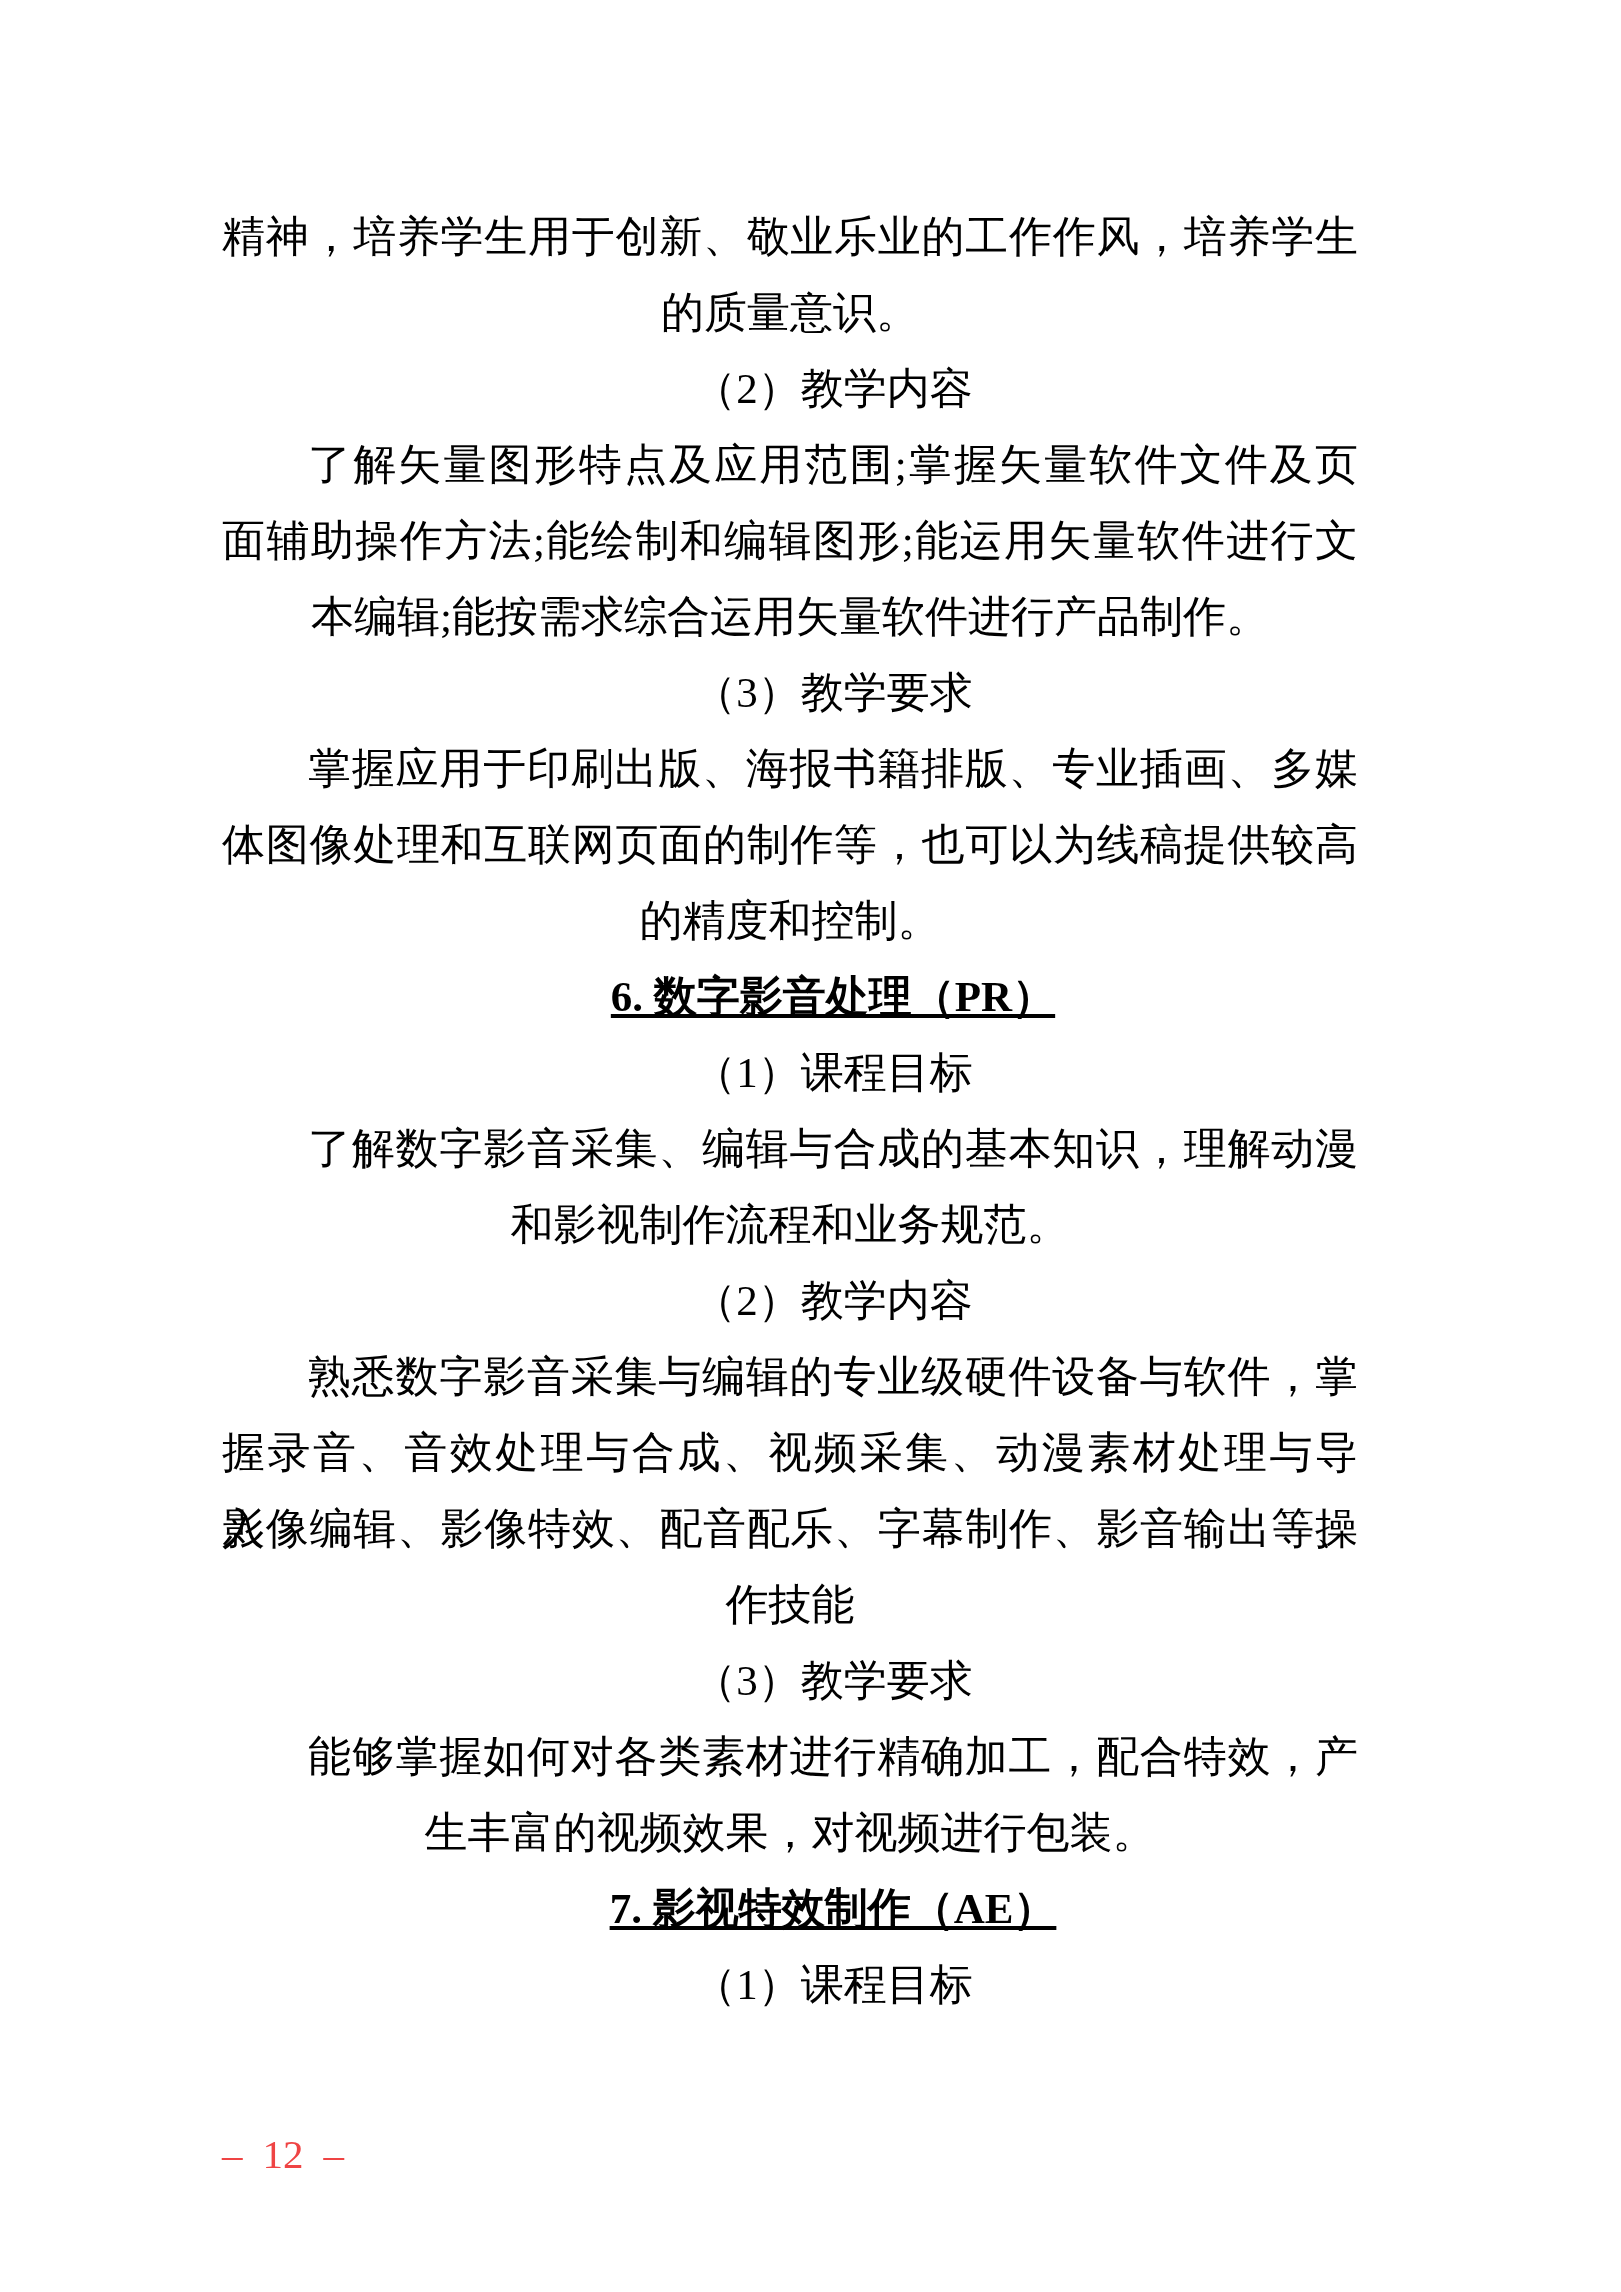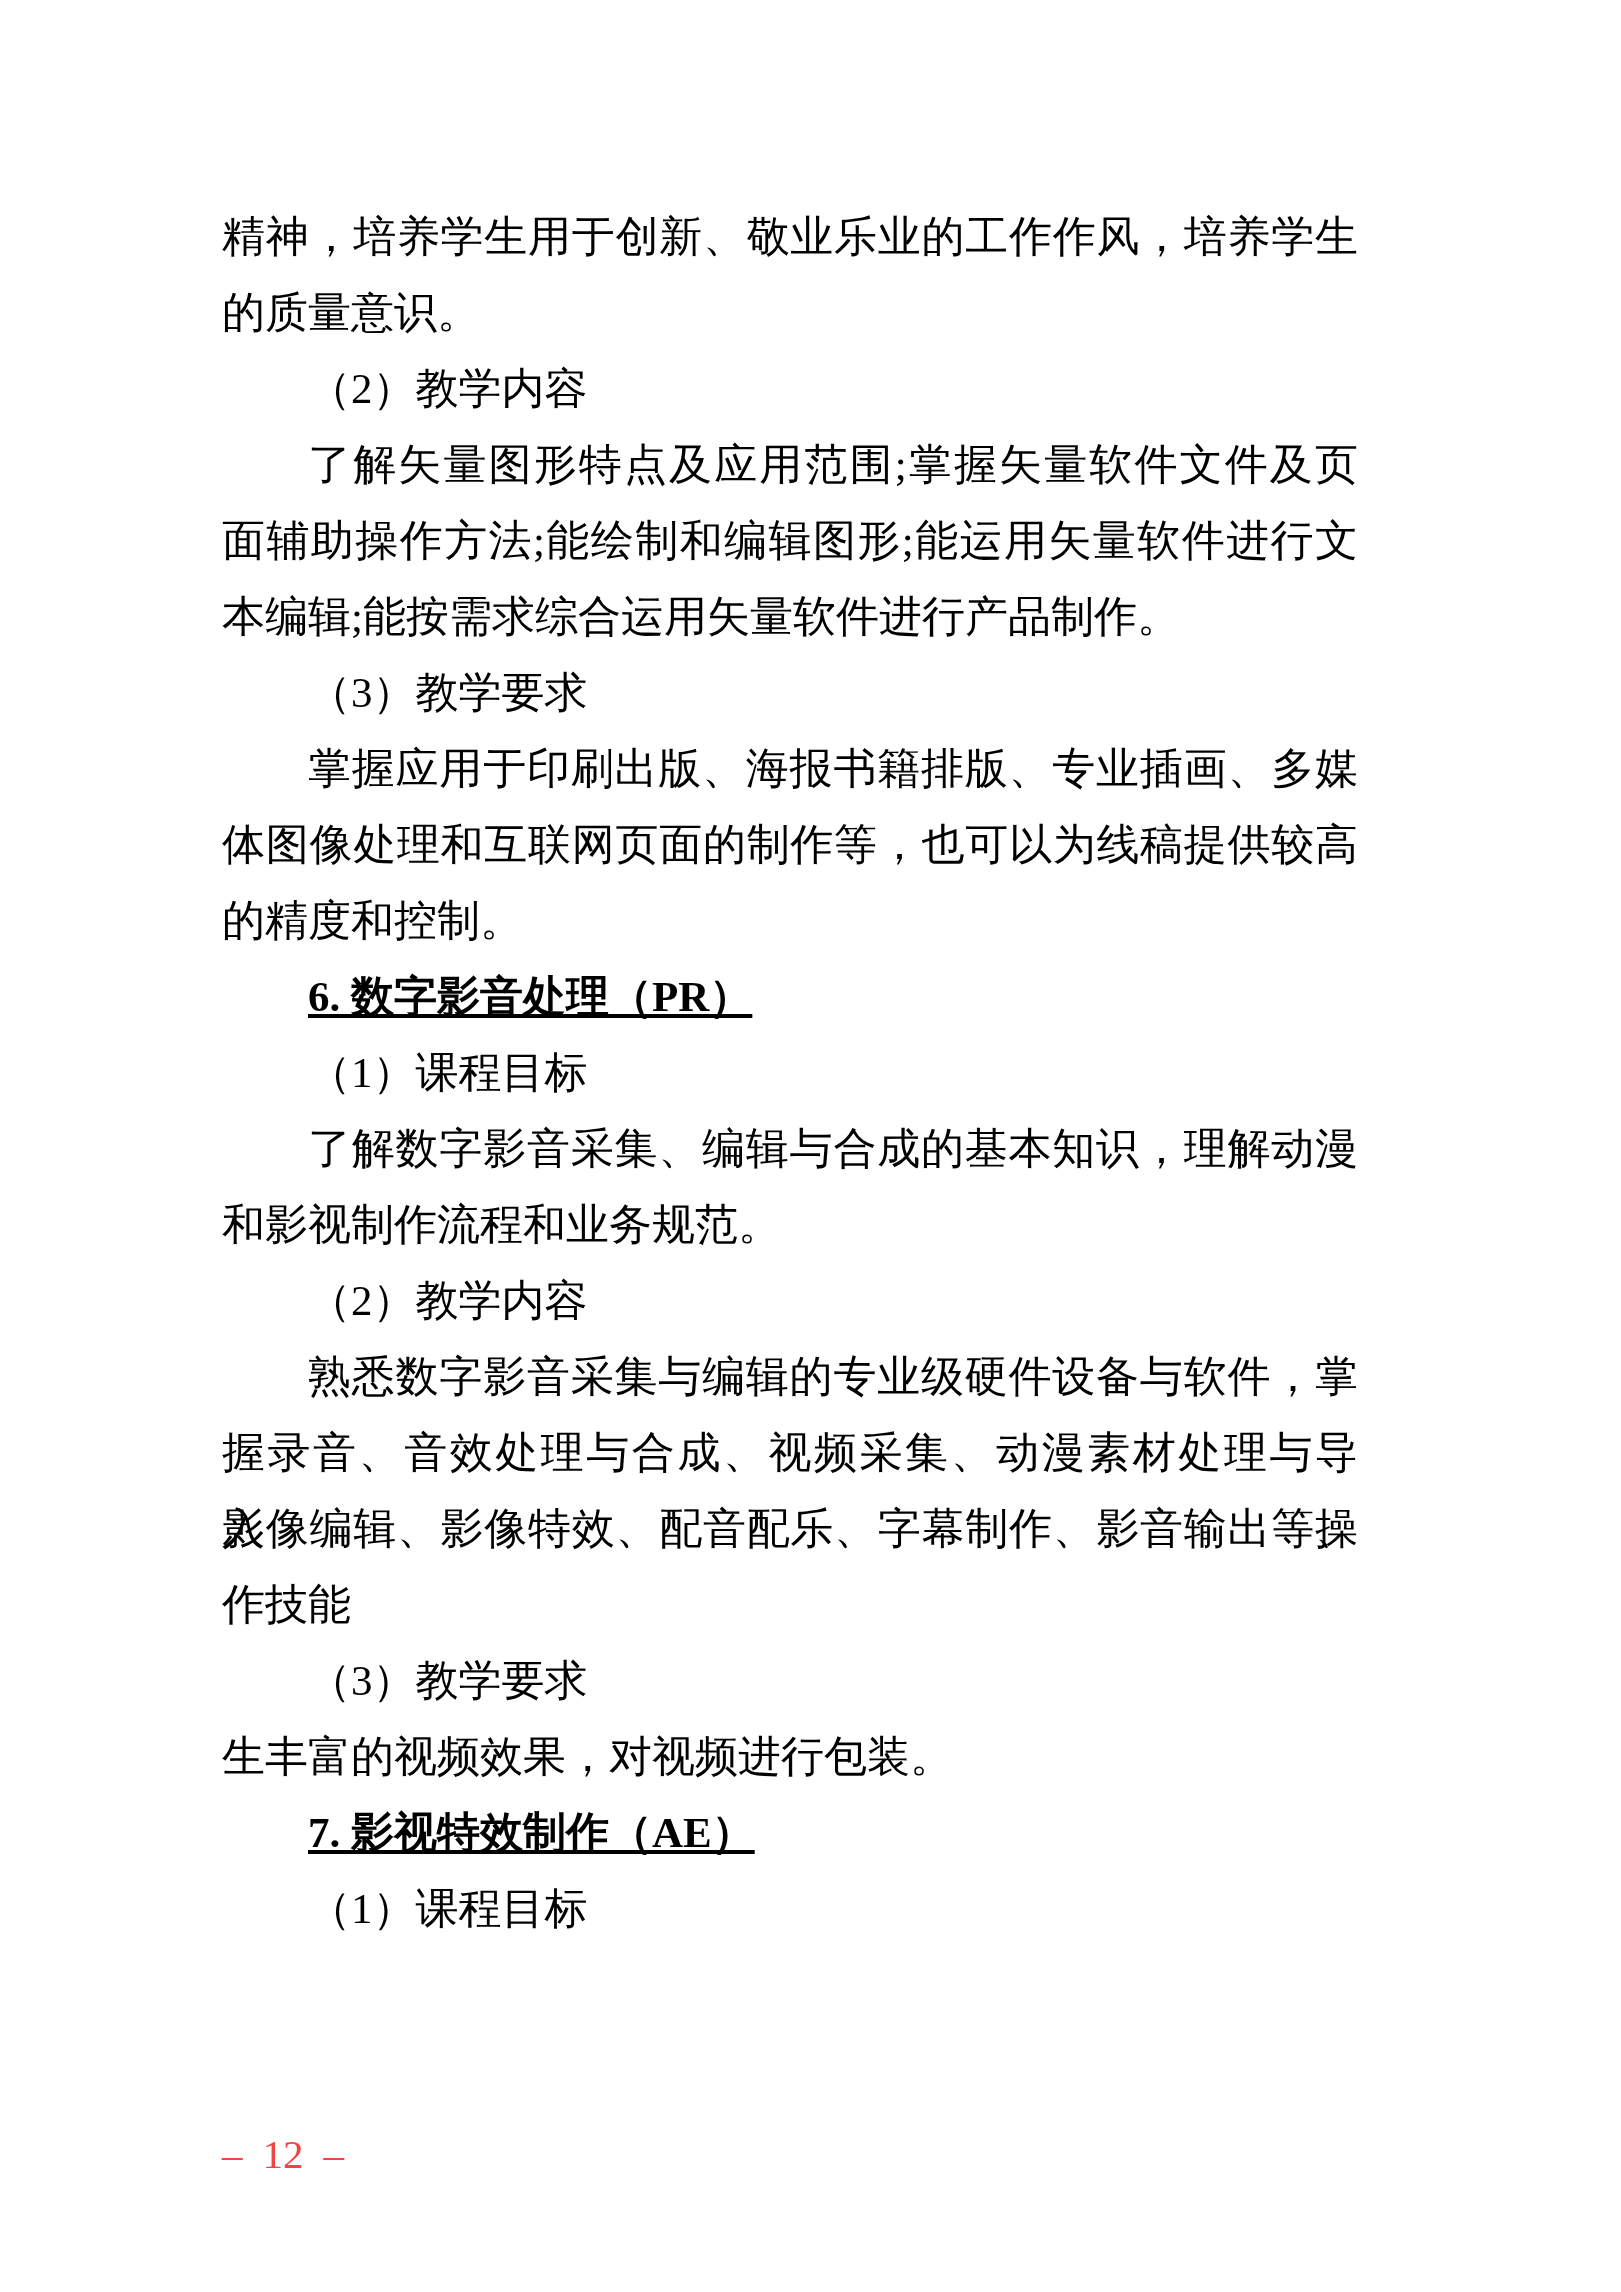--- a/index.html
+++ b/index.html
@@ -19,21 +19,21 @@
   .content {
     position: absolute;
     left: 222px;
     top: 199px;
     width: 1136px;
   }
   .line {
     font-size: 43px;
     line-height: 76px;
     height: 76px;
-    text-align: left;
+    text-align: center;
     overflow: visible;
   }
   
   .just {
     text-align: justify;
     text-align-last: justify;
     text-justify: inter-character;
   }
   
   .ind {
@@ -71,20 +71,21 @@
     <div class="line ind bold">6. 数字影音处理（PR）</div>
     <div class="line ind">（1）课程目标</div>
     <div class="line ind just">了解数字影音采集、编辑与合成的基本知识，理解动漫</div>
     <div class="line">和影视制作流程和业务规范。</div>
     <div class="line ind">（2）教学内容</div>
     <div class="line ind just">熟悉数字影音采集与编辑的专业级硬件设备与软件，掌</div>
     <div class="line just">握录音、音效处理与合成、视频采集、动漫素材处理与导入、</div>
     <div class="line just">影像编辑、影像特效、配音配乐、字幕制作、影音输出等操</div>
     <div class="line">作技能</div>
     <div class="line ind">（3）教学要求</div>
+    <div class="line ind just">能够掌握如何对各类素材进行精确加工，配合特效，产</div>
     <div class="line">生丰富的视频效果，对视频进行包装。</div>
     <div class="line ind bold">7. 影视特效制作（AE）</div>
     <div class="line ind">（1）课程目标</div>
   </div>
 
   <div class="footer">– 12 –</div>
 </div>
 
 
 </body></html>

